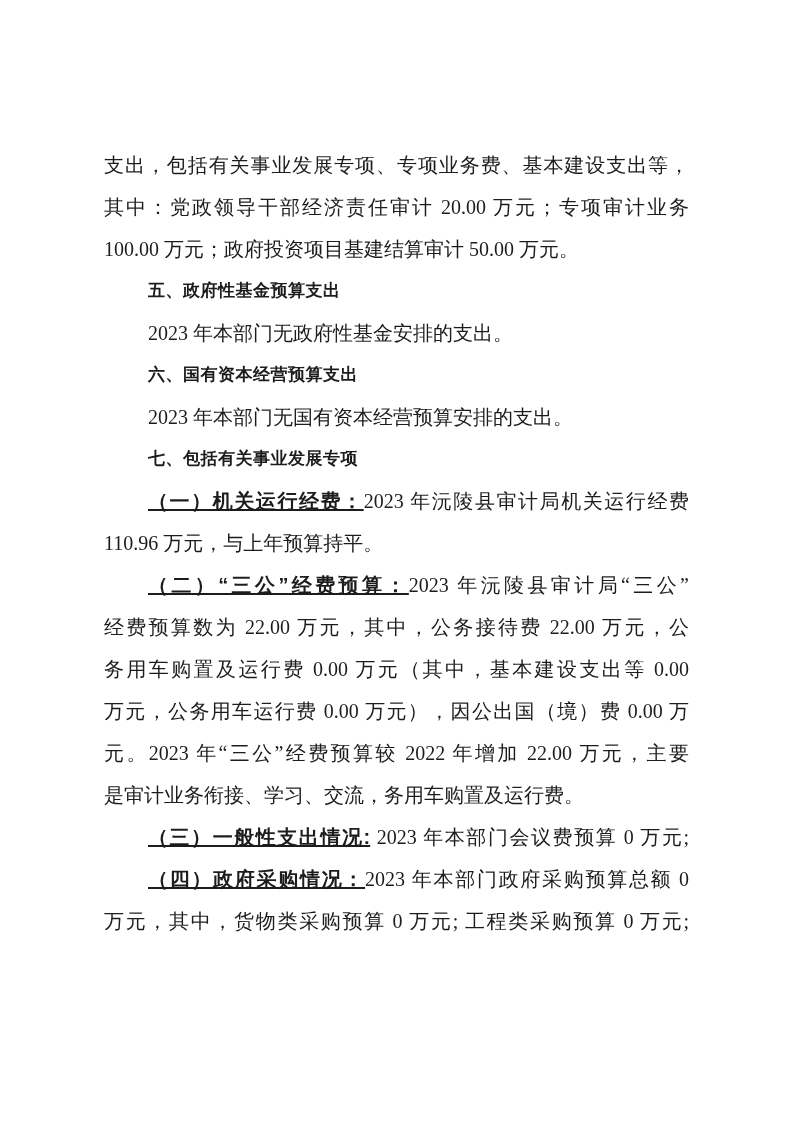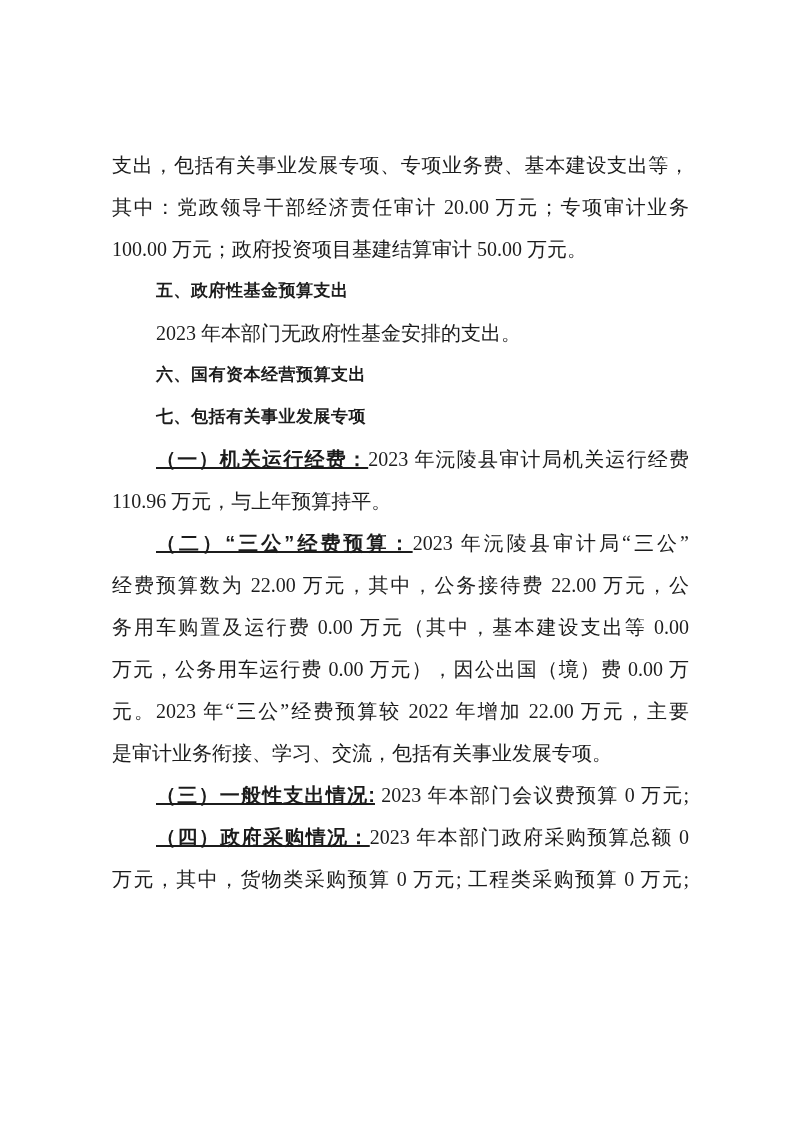--- a/index.html
+++ b/index.html
@@ -21,21 +21,20 @@
     left: 104px;
     top: 144px;
     width: 585px;
     font-size: 20px;
     line-height: 42px;
   }
   .l {
     height: 42px;
     overflow: hidden;
     text-align: left;
-    margin-left: 8px;
   }
   
   .l.j {
     text-align: justify;
     text-align-last: justify;
   }
   
   .l.i {
     padding-left: 44px;
   }
@@ -61,32 +60,33 @@
   <div class="doc">
 
     <div class="l j"><span>支出，包括有关事业发展专项、专项业务费、基本建设支出等，</span></div>
     <div class="l j"><span>其中：党政领导干部经济责任审计 20.00 万元；专项审计业务</span></div>
     <div class="l"><span>100.00 万元；政府投资项目基建结算审计 50.00 万元。</span></div>
 
     <div class="l h"><span>五、政府性基金预算支出</span></div>
     <div class="l i"><span>2023 年本部门无政府性基金安排的支出。</span></div>
 
     <div class="l h"><span>六、国有资本经营预算支出</span></div>
+    <div class="l i"><span>2023 年本部门无国有资本经营预算安排的支出。</span></div>
 
     <div class="l h"><span>七、包括有关事业发展专项</span></div>
 
     <div class="l i j"><span class="lead">（一）机关运行经费：</span><span>2023 年沅陵县审计局机关运行经费</span></div>
     <div class="l"><span>110.96 万元，与上年预算持平。</span></div>
 
     <div class="l i j"><span class="lead">（二）“三公”经费预算：</span><span>2023 年沅陵县审计局“三公”</span></div>
     <div class="l j"><span>经费预算数为 22.00 万元，其中，公务接待费 22.00 万元，公</span></div>
     <div class="l j"><span>务用车购置及运行费 0.00 万元（其中，基本建设支出等 0.00</span></div>
     <div class="l j"><span>万元，公务用车运行费 0.00 万元），因公出国（境）费 0.00 万</span></div>
     <div class="l j"><span>元。2023 年“三公”经费预算较 2022 年增加 22.00 万元，主要</span></div>
-    <div class="l"><span>是审计业务衔接、学习、交流，包括有关事业发展专项。</span></div>
+    <div class="l"><span>是审计业务衔接、学习、交流，务用车购置及运行费。</span></div>
 
     <div class="l i j"><span class="lead">（三）一般性支出情况:</span><span> 2023 年本部门会议费预算 0 万元;</span></div>
 
     <div class="l i j"><span class="lead">（四）政府采购情况：</span><span>2023 年本部门政府采购预算总额 0</span></div>
     <div class="l j"><span>万元，其中，货物类采购预算 0 万元; 工程类采购预算 0 万元;</span></div>
 
   </div>
 </div>
 
 </body></html>

